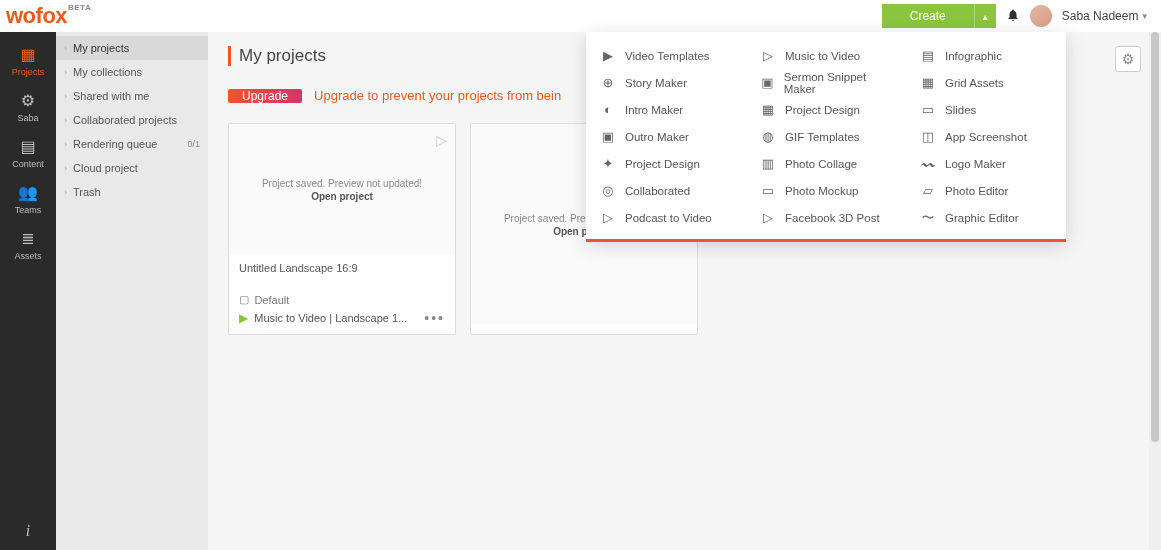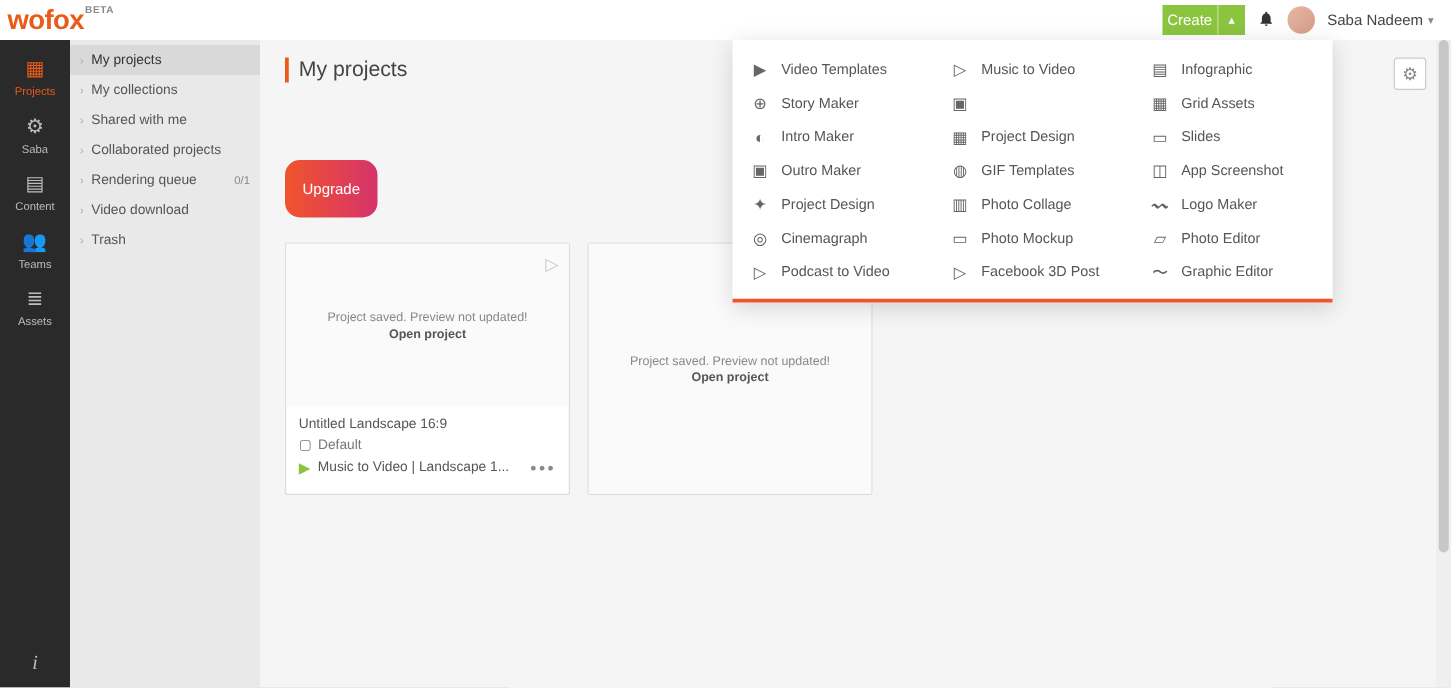--- a/index.html
+++ b/index.html
@@ -5,21 +5,21 @@
 * { margin: 0; padding: 0; box-sizing: border-box; font-family: -apple-system, BlinkMacSystemFont, "Segoe UI", Arial, sans-serif; }
 body { width: 1161px; height: 550px; overflow: hidden; background: #fff; position: relative; }
 
 
 .topbar { height: 32px; display: flex; align-items: center; justify-content: space-between; padding: 0 14px 0 6px; }
 .logo { font-weight: 700; font-size: 22px; color: #e85b1a; letter-spacing: -0.5px; }
 .logo .wo { color: #e85b1a; }
 .logo .beta { font-size: 8px; vertical-align: top; margin-left: 1px; color: #888; letter-spacing: 0.5px; }
 .topbar-right { display: flex; align-items: center; gap: 10px; }
 .create-btn { display: flex; align-items: stretch; height: 24px; }
-.create-main { background: #8bc53f; color: #fff; font-size: 12px; padding: 0 4px; display: flex; align-items: center; cursor: pointer; }
+.create-main { background: #8bc53f; color: #fff; font-size: 12px; padding: 0 28px; display: flex; align-items: center; cursor: pointer; }
 .create-caret { background: #8bc53f; color: #fff; width: 22px; display: flex; align-items: center; justify-content: center; cursor: pointer; font-size: 10px; border-left: 1px solid rgba(255,255,255,0.3); }
 .bell { font-size: 14px; color: #333; cursor: pointer; }
 .avatar { width: 22px; height: 22px; border-radius: 50%; background: linear-gradient(135deg,#e6b8a2,#d69b88); }
 .username { font-size: 12px; color: #444; cursor: pointer; display: flex; align-items: center; gap: 4px; }
 .username .caret { font-size: 9px; color: #888; }
 
 
 .dim { position: absolute; inset: 32px 0 0 0; background: rgba(0,0,0,0.35); pointer-events: none; }
 
 
@@ -36,31 +36,31 @@
 .sidebar { width: 152px; background: #e9e9e9; padding-top: 4px; position: relative; z-index: 2; }
 .side-item { height: 24px; display: flex; align-items: center; gap: 6px; padding: 0 8px; font-size: 11px; color: #555; cursor: pointer; }
 .side-item.active { background: #d9d9d9; color: #333; }
 .side-item .chev { color: #aaa; font-size: 9px; }
 .side-badge { margin-left: auto; font-size: 9px; color: #888; text-align: right; }
 
 
 .content { flex: 1; background: #f5f5f5; padding: 14px 20px; position: relative; z-index: 2; }
 .page-title { font-size: 17px; color: #444; font-weight: 400; margin-bottom: 22px; padding-left: 8px; border-left: 3px solid #e85b1a; }
 .upgrade-bar { display: flex; align-items: center; gap: 12px; margin-bottom: 20px; }
-.upgrade-btn { background: linear-gradient(90deg,#f0542c,#d6336c); color: #fff; font-size: 12px; padding: 16px 14px; border-radius: 12px; cursor: pointer; margin-top: 40px; }
+.upgrade-btn { background: linear-gradient(90deg,#f0542c,#d6336c); color: #fff; font-size: 12px; padding: 0 14px; border-radius: 2px; cursor: pointer; }
 .upgrade-msg { color: #e85b1a; font-size: 13px; }
 
 .cards { display: flex; gap: 14px; }
 .card { width: 228px; border: 1px solid #ddd; background: #fff; border-radius: 2px; }
 .card .preview { height: 130px; display: flex; flex-direction: column; align-items: center; justify-content: center; background: #fafafa; position: relative; }
 .card .preview .pv-icon { position: absolute; top: 8px; right: 8px; color: #ccc; font-size: 14px; }
 .card .preview .msg { font-size: 10px; color: #888; text-align: right; line-height: 1.5; }
 .card .preview .open { font-size: 10px; color: #555; font-weight: 600; }
 .card .meta { padding: 8px 10px; font-size: 11px; color: #555; }
-.card .meta .title { margin-bottom: 4px; }
+.card .meta .title { margin-bottom: 19px; }
 .card .meta .folder { display: flex; align-items: center; gap: 5px; margin-bottom: 4px; color: #777; }
 .card .meta .lastline { display: flex; align-items: center; gap: 6px; }
 .card .meta .play { color: #8bc53f; font-size: 12px; }
 .card .meta .kebab { margin-left: auto; color: #888; font-size: 14px; cursor: pointer; letter-spacing: 2px; }
 
 .card.tall .preview { height: 200px; }
 
 
 .content-gear { position: absolute; top: 14px; right: 20px; width: 26px; height: 26px; border: 1px solid #ccc; border-radius: 3px; display: flex; align-items: center; justify-content: center; color: #888; font-size: 14px; cursor: pointer; background: #fff; }
 
@@ -142,36 +142,37 @@
         <span class="chev">›</span>
         <span>Collaborated projects</span>
       </div>
     <div class="side-item">
         <span class="chev">›</span>
         <span>Rendering queue</span>
         <span class="side-badge">0/1</span>
       </div>
     <div class="side-item">
         <span class="chev">›</span>
-        <span>Video download</span>
+        <span>Cloud project</span>
       </div>
     <div class="side-item">
         <span class="chev">›</span>
         <span>Trash</span>
       </div>
   </div>
 
   <div class="content">
     <div class="content-gear">
       <span>⚙</span>
     </div>
     <h2 class="page-title">My projects</h2>
 
     <div class="upgrade-bar">
       <div class="upgrade-btn">Upgrade</div>
+      <div class="upgrade-msg">Upgrade to prevent your projects from bein</div>
     </div>
 
     <div class="cards">
       <div class="card">
         <div class="preview">
           <span class="pv-icon">▷</span>
           <div class="msg">Project saved. Preview not updated!</div>
           <div class="open">Open project</div>
         </div>
         <div class="meta">
@@ -222,34 +223,35 @@
     <div class="mega-item">
         <span class="mi">▣</span>
         <span>Outro Maker</span>
       </div>
     <div class="mega-item">
         <span class="mi">✦</span>
         <span>Project Design</span>
       </div>
     <div class="mega-item">
         <span class="mi">◎</span>
-        <span>Cinemagraph</span>
+        <span>Collaborated</span>
       </div>
     <div class="mega-item">
         <span class="mi">▷</span>
         <span>Podcast to Video</span>
       </div>
   </div>
   <div class="mega-col">
     <div class="mega-item">
         <span class="mi">▷</span>
         <span>Music to Video</span>
       </div>
     <div class="mega-item">
         <span class="mi">▣</span>
+        <span>Sermon Snippet Maker</span>
       </div>
     <div class="mega-item">
         <span class="mi">▦</span>
         <span>Project Design</span>
       </div>
     <div class="mega-item">
         <span class="mi">◍</span>
         <span>GIF Templates</span>
       </div>
     <div class="mega-item">

